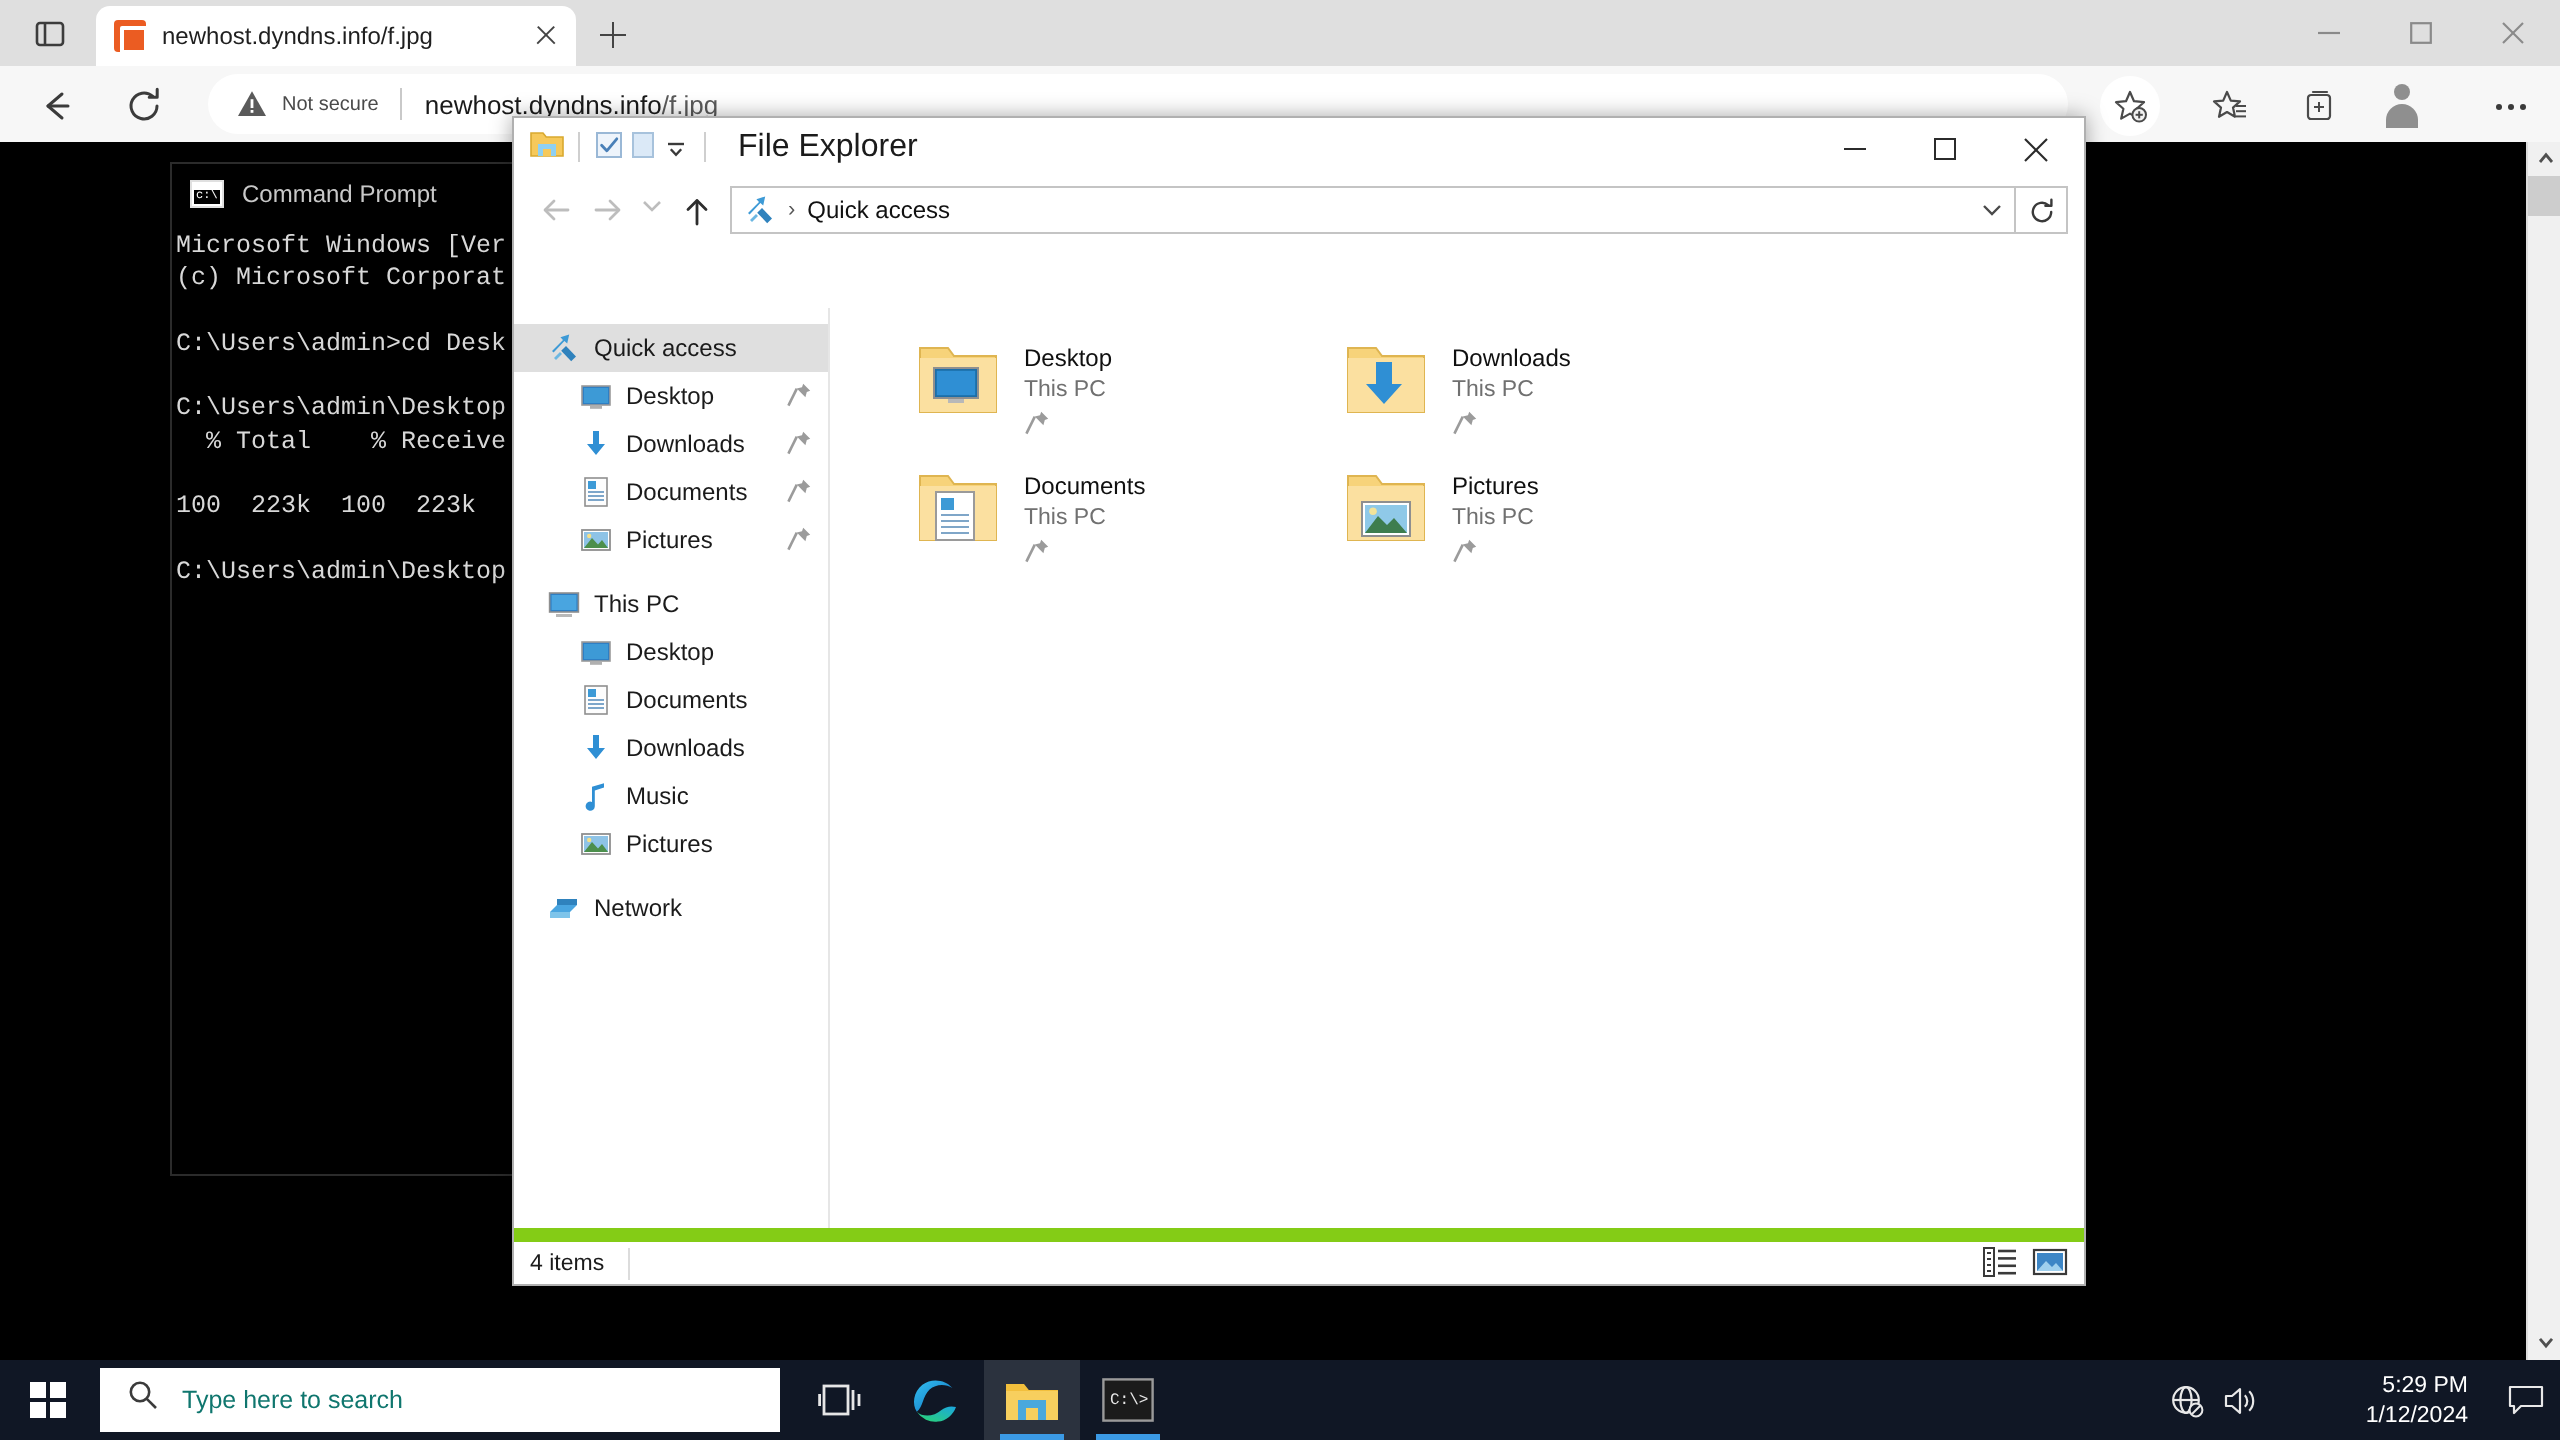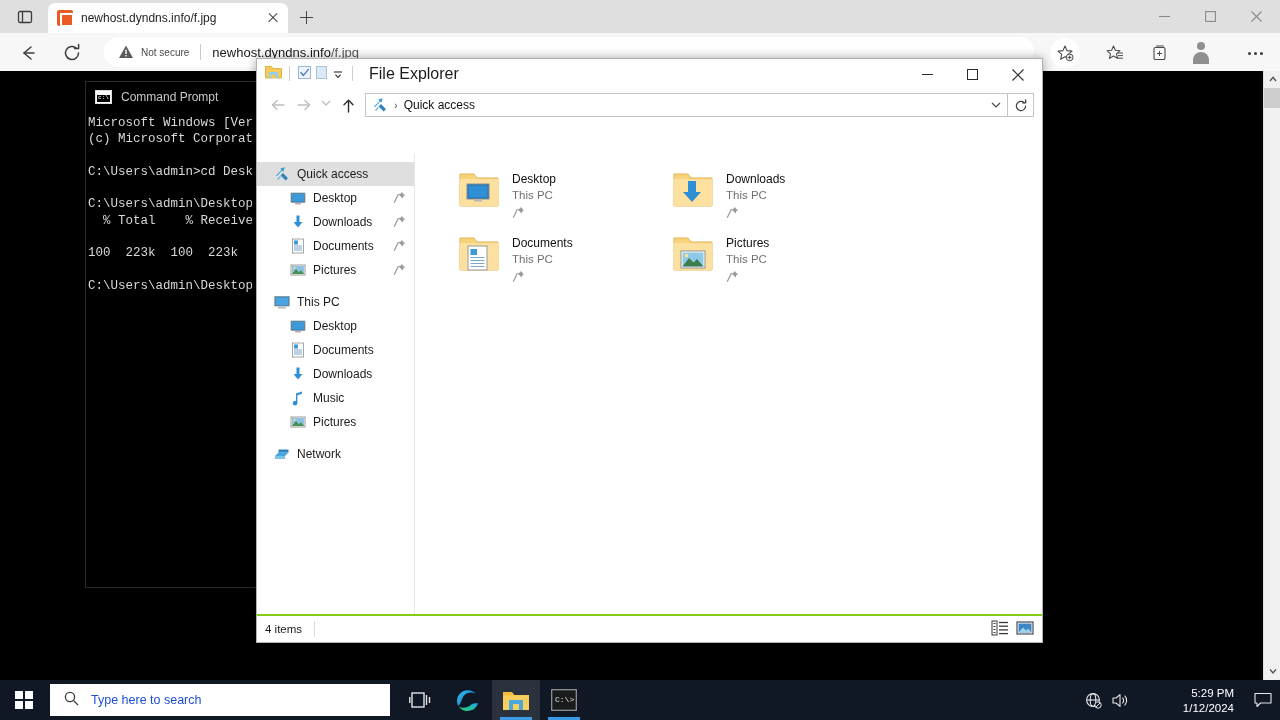--- a/index.html
+++ b/index.html
@@ -252,21 +252,21 @@
   .tiles { display: flex; flex-wrap: wrap; padding: 10px 0 0 40px; }
   .tile { width: 214px; height: 64px; display: flex; align-items: flex-start; padding-top: 4px; }
   .tile-icon { flex: 0 0 48px; width: 48px; height: 44px; position: relative; margin-right: 9px; }
   .tile-meta { padding-top: 4px; }
   .tile-name { font-size: 12px; color: #101010; }
   .tile-sub { font-size: 11.5px; color: #707070; margin-top: 3px; }
   .tile-pin { width: 13px; height: 13px; margin-top: 4px; }
 
   .fe-status {
     position: absolute; left: 0; right: 0; bottom: 0; height: 28px;
-    border-top: 2px solid #84cc16; background: #ffffff;
+    border-top: 7px solid #84cc16; background: #ffffff;
     display: flex; align-items: center; padding: 0 8px;
   }
   .status-text { font-size: 11.5px; color: #1b1b1b; }
   .status-sep { width: 1px; height: 16px; background: #dcdcdc; margin-left: 12px; }
   .status-views { margin-left: auto; display: flex; gap: 7px; align-items: center; }
   .view-btn { width: 18px; height: 18px; }
 
   
   .watermark {
     position: absolute; left: 1018px; top: 614px; width: 240px; height: 56px;
@@ -283,21 +283,21 @@
   .start-btn { position: absolute; left: 0; top: 0; width: 48px; height: 40px; }
   .win-logo {
     width: 18px; height: 18px; margin: 11px auto 0;
     display: grid; grid-template-columns: 8px 8px; grid-template-rows: 8px 8px; gap: 2px;
   }
   .win-logo i { background: #ffffff; display: block; }
   .tb-search {
     position: absolute; left: 50px; top: 4px; width: 340px; height: 32px;
     background: #ffffff; display: flex; align-items: center; padding-left: 14px;
   }
-  .tb-search-ph { font-size: 12.5px; color: #1d4ed8; margin-left: 12px; }
+  .tb-search-ph { font-size: 12.5px; color: #0f766e; margin-left: 12px; }
   .tb-app { position: absolute; top: 0; width: 48px; height: 40px; }
   .tb-app.active { background: #2b323e; }
   .tb-app .underline {
     position: absolute; bottom: 0; left: 8px; width: 32px; height: 3px; background: #3b9ae5;
   }
   .tb-taskview { left: 396px; }
   .tb-edge { left: 444px; }
   .tb-explorer { left: 492px; }
   .tb-cmd { left: 540px; }
 

